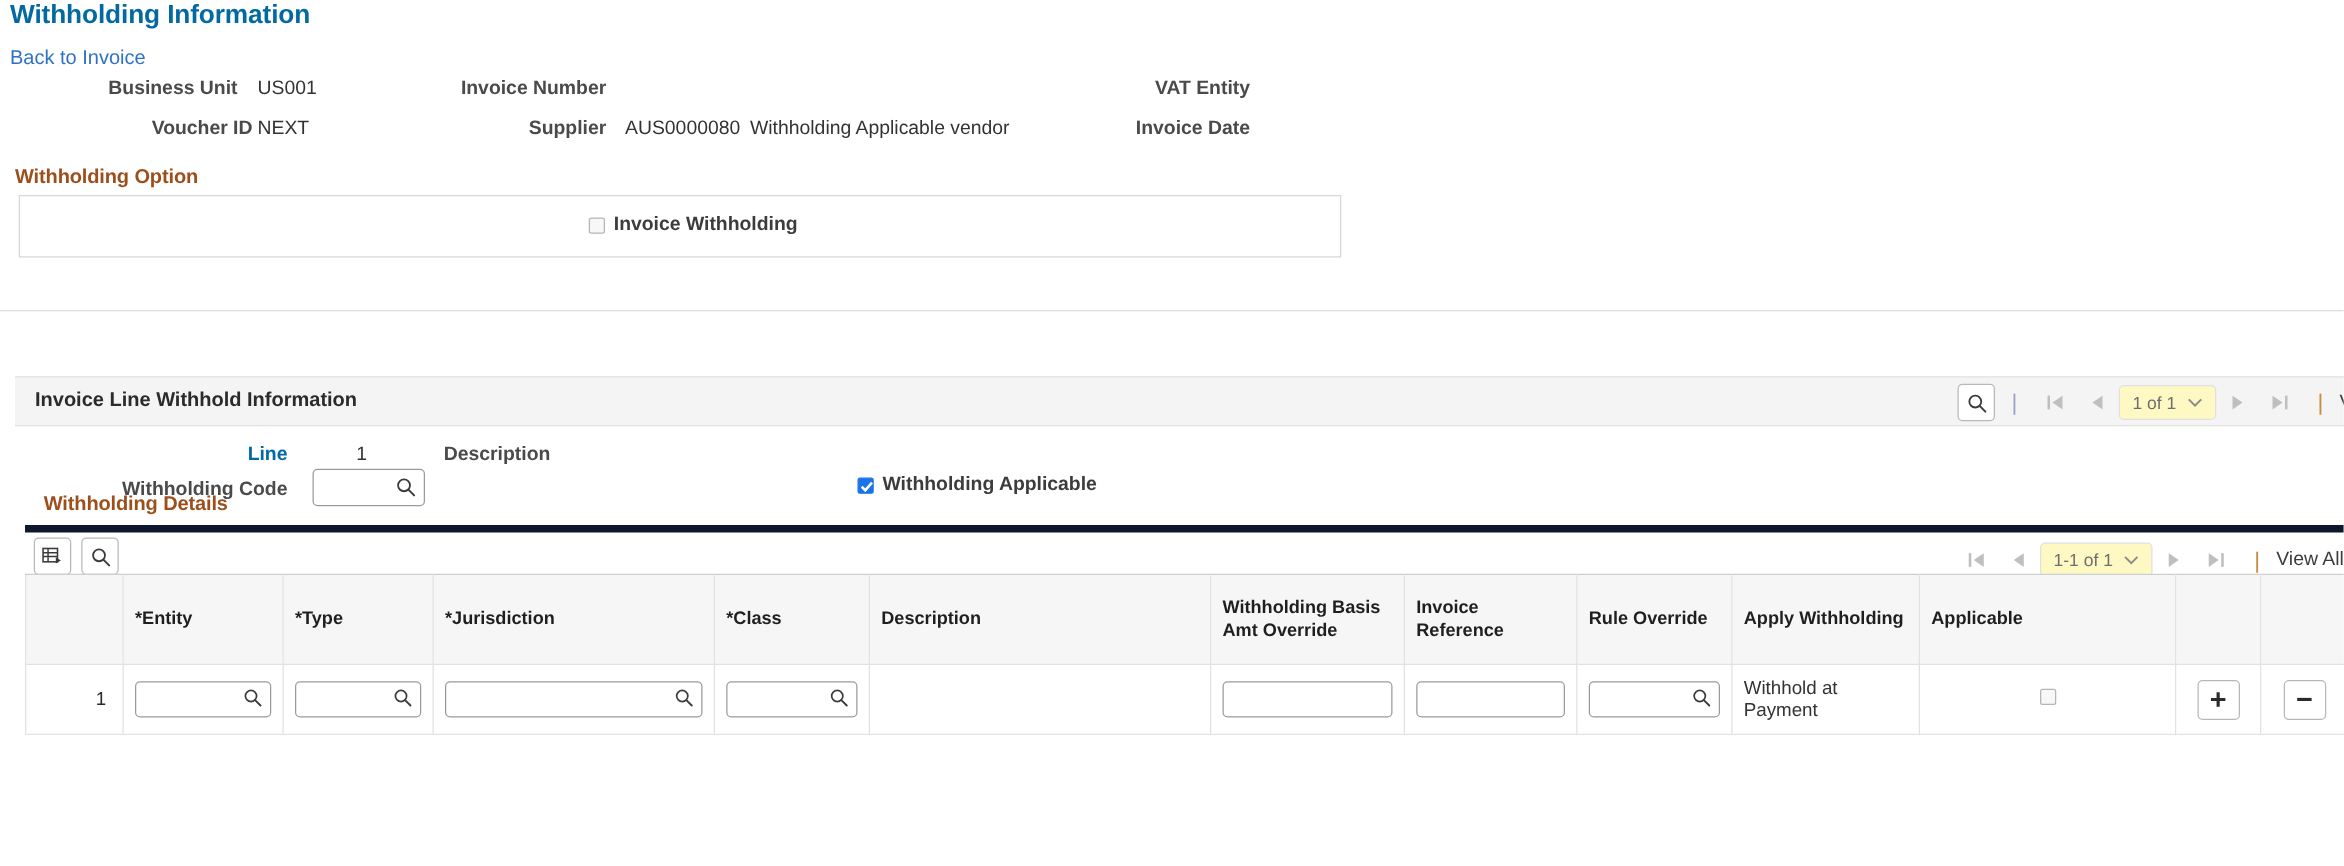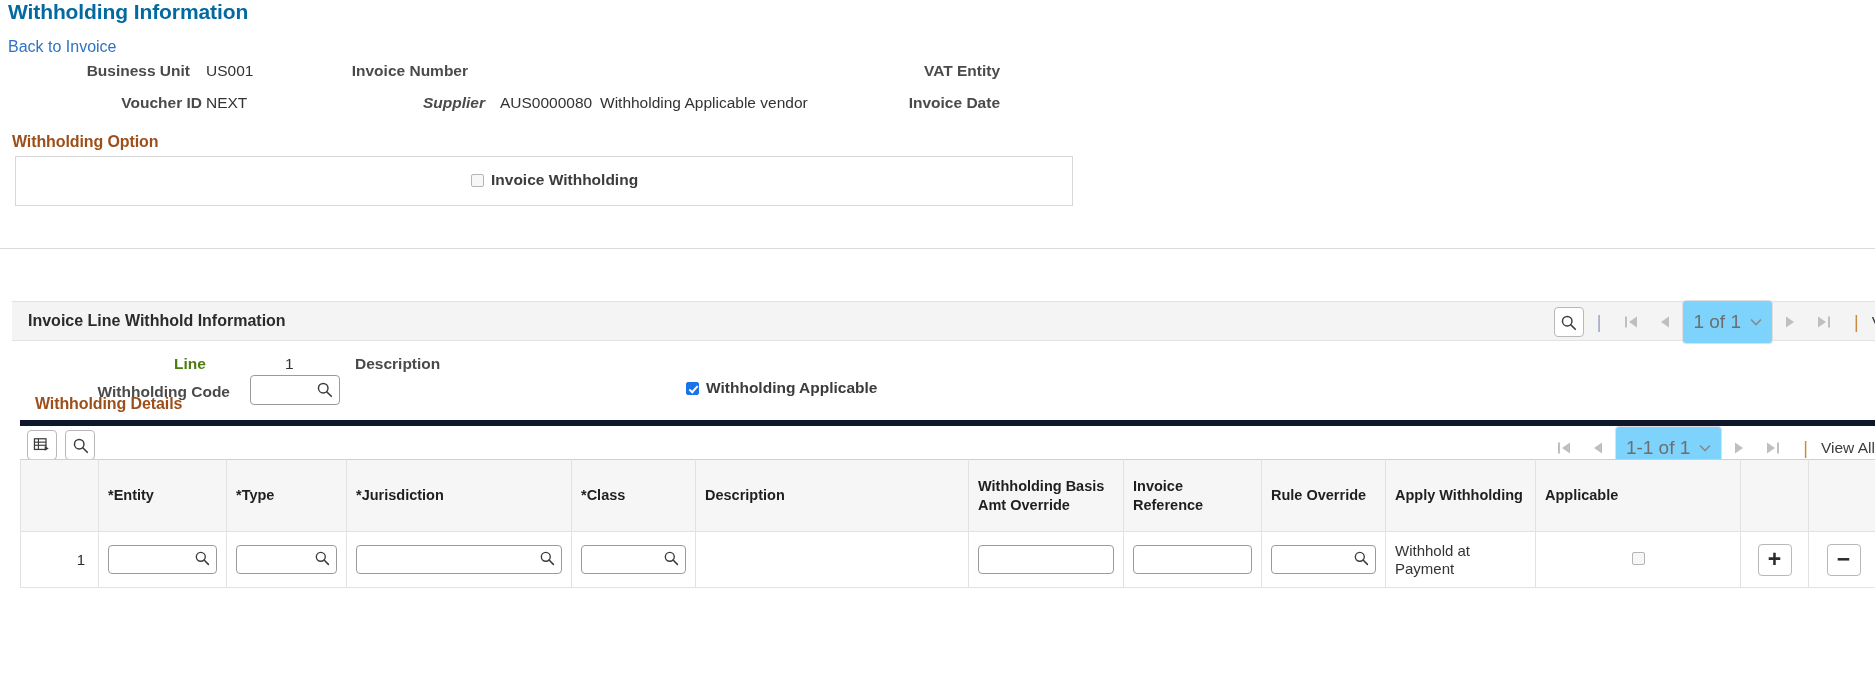--- a/index.html
+++ b/index.html
@@ -52,23 +52,23 @@
   .fld-value {
     position: absolute;
     font-size: 15.5px;
     color: #333;
     white-space: nowrap;
   }
   .lbl-bu   { left: 40px;  width: 150px; }
   .val-bu   { left: 206px; }
   .lbl-vid  { left: 52px;  width: 150px; }
   .val-vid  { left: 206px; }
-  .lbl-inum { left: 313px; width: 155px; }
+  .lbl-inum { left: 330px; width: 155px; }
   .val-inum { left: 500px; }
-  .lbl-sup  { left: 330px; width: 155px; font-style: italic; }
+  .lbl-sup  { left: 330px; width: 155px; }
   .val-sup  { left: 500px; }
   .val-sup2 { left: 600px; }
   .lbl-vat  { left: 860px; width: 140px; }
   .lbl-idt  { left: 860px; width: 140px; }
 
   
   .group-title {
     color: #9c4f1b;
     font-weight: bold;
     font-size: 16px;
@@ -170,44 +170,44 @@
   .pipe.orange { color: #c98b3e; }
   .nav-arrow {
     width: 34px; height: 30px;
     display: inline-flex;
     align-items: center; justify-content: center;
     cursor: pointer;
     color: #bfbfbf;
     flex: none;
   }
   .pg-select {
-    height: 44px;
+    height: 28px;
     min-width: 78px;
     border: 1px solid #e0e0e0;
     border-radius: 4px;
-    background: #7dd3fc;
+    background: #fef9c3;
     display: inline-flex;
     align-items: center; justify-content: center;
     gap: 9px;
     padding: 0 10px;
     color: #6e6e6e;
-    font-size: 19px;
+    font-size: 14px;
     cursor: pointer;
     flex: none;
   }
   .view-all {
     color: #3c3c3c;
     font-size: 15.5px;
     cursor: pointer;
     white-space: nowrap;
   }
 
   
   .line-block { position: absolute; left: 0; top: 355px; width: 1400px; }
-  .lbl-line { position: absolute; left: 150px; width: 80px; text-align: center; font-weight: bold; font-size: 15.5px; color: #4d7c0f; }
+  .lbl-line { position: absolute; left: 150px; width: 80px; text-align: right; font-weight: bold; font-size: 15.5px; color: #0369a1; }
   .val-line { position: absolute; left: 285px; font-size: 15.5px; color: #333; }
   .lbl-desc { position: absolute; left: 355px; font-weight: bold; font-size: 15.5px; color: #4a4a4a; }
   .lbl-wc   { position: absolute; left: 60px; width: 170px; text-align: right; font-weight: bold; font-size: 15.5px; color: #4a4a4a; top: 28px; }
   .wc-input {
     position: absolute; left: 250px; top: 20px;
     width: 90px; height: 30px;
     border: 1px solid #9b9b9b;
     border-radius: 4px;
     background: #fff;
   }

